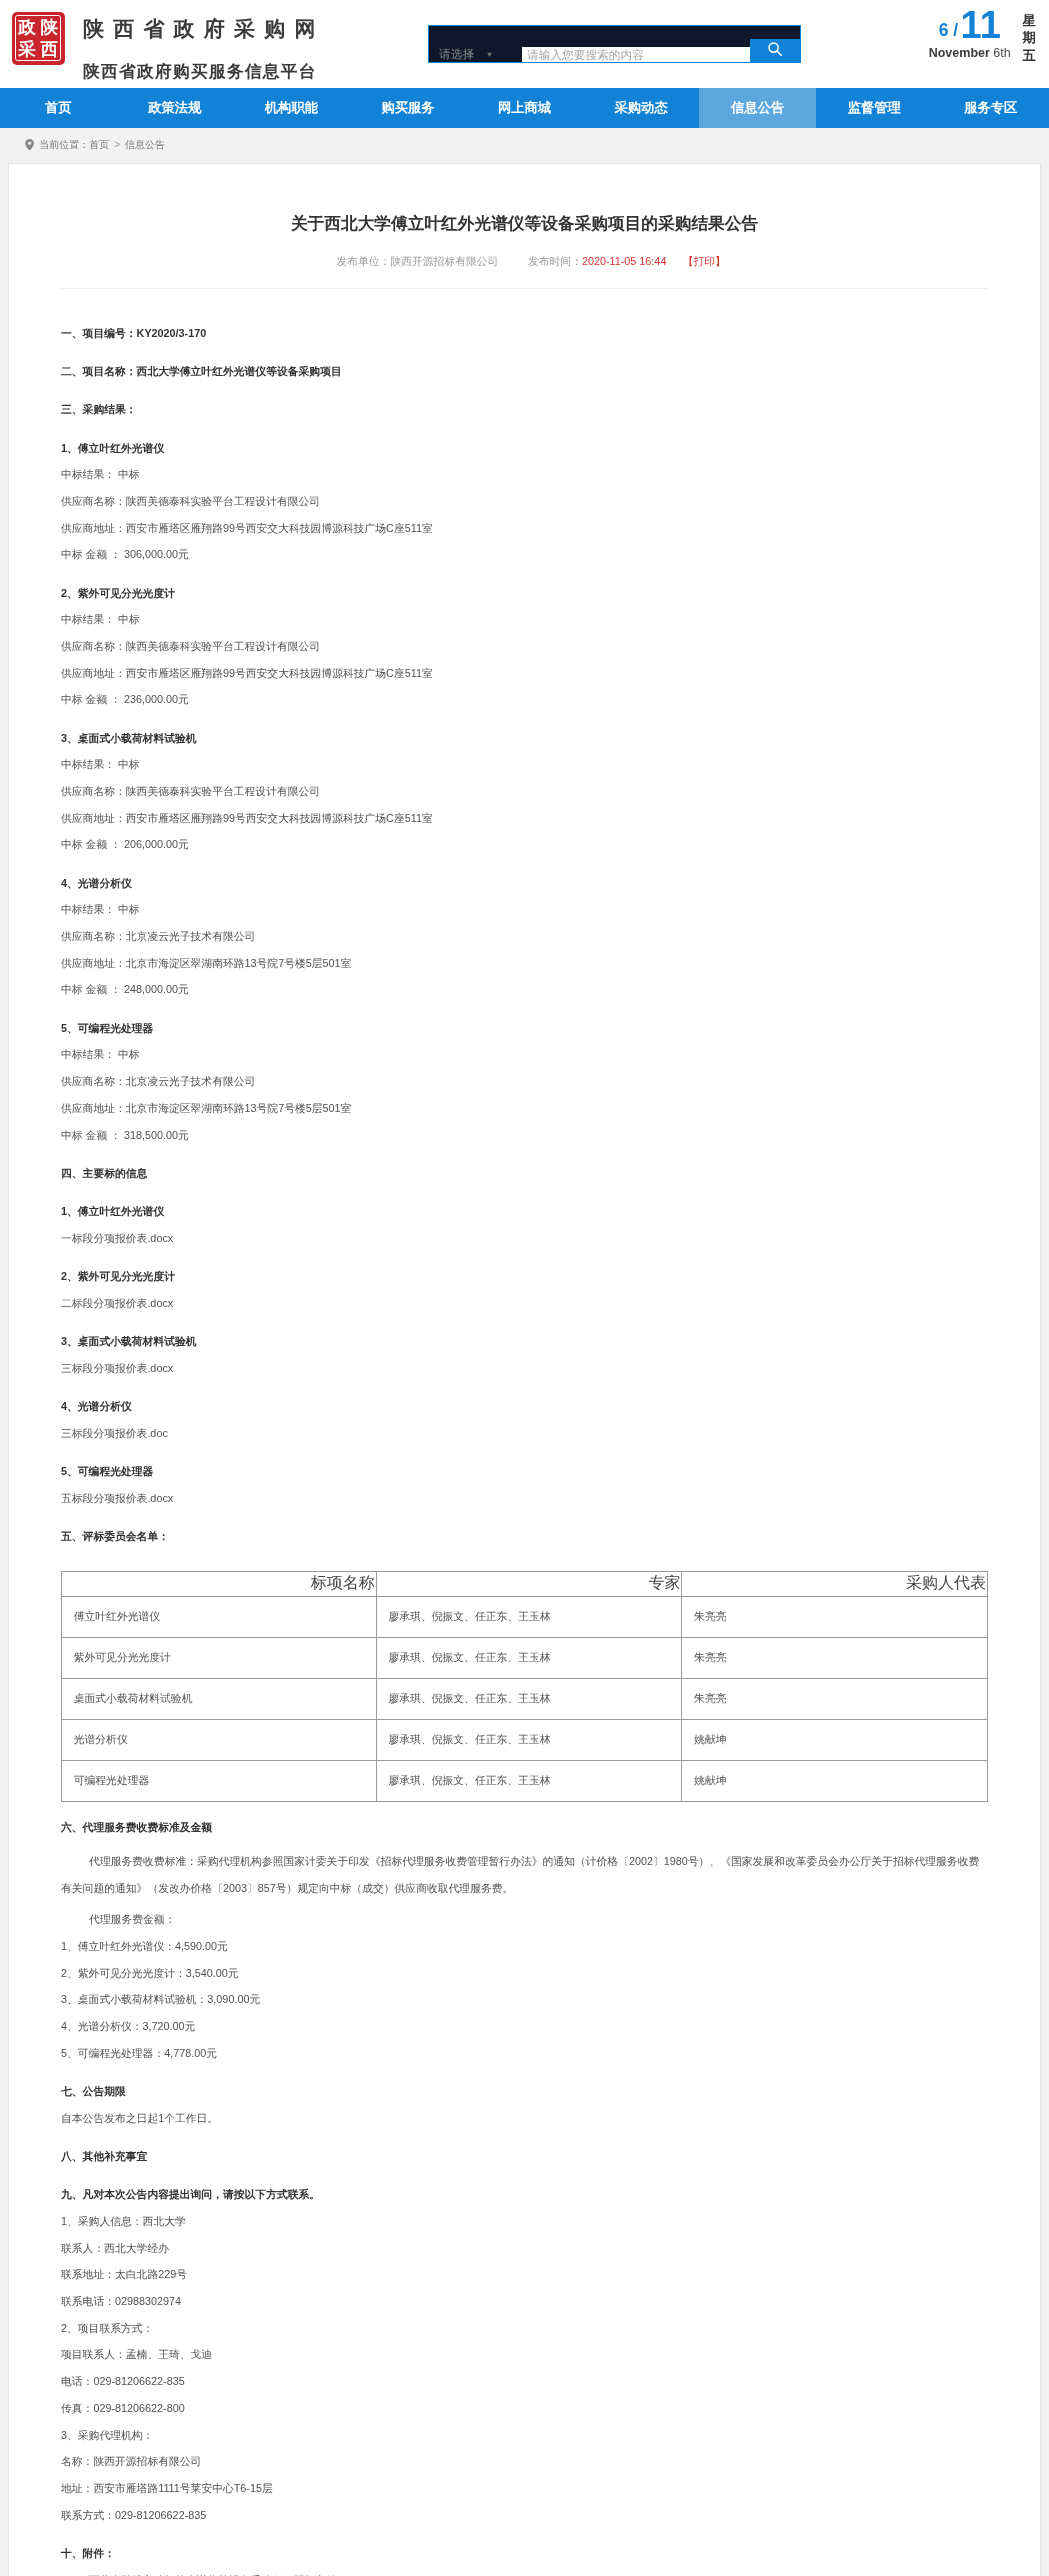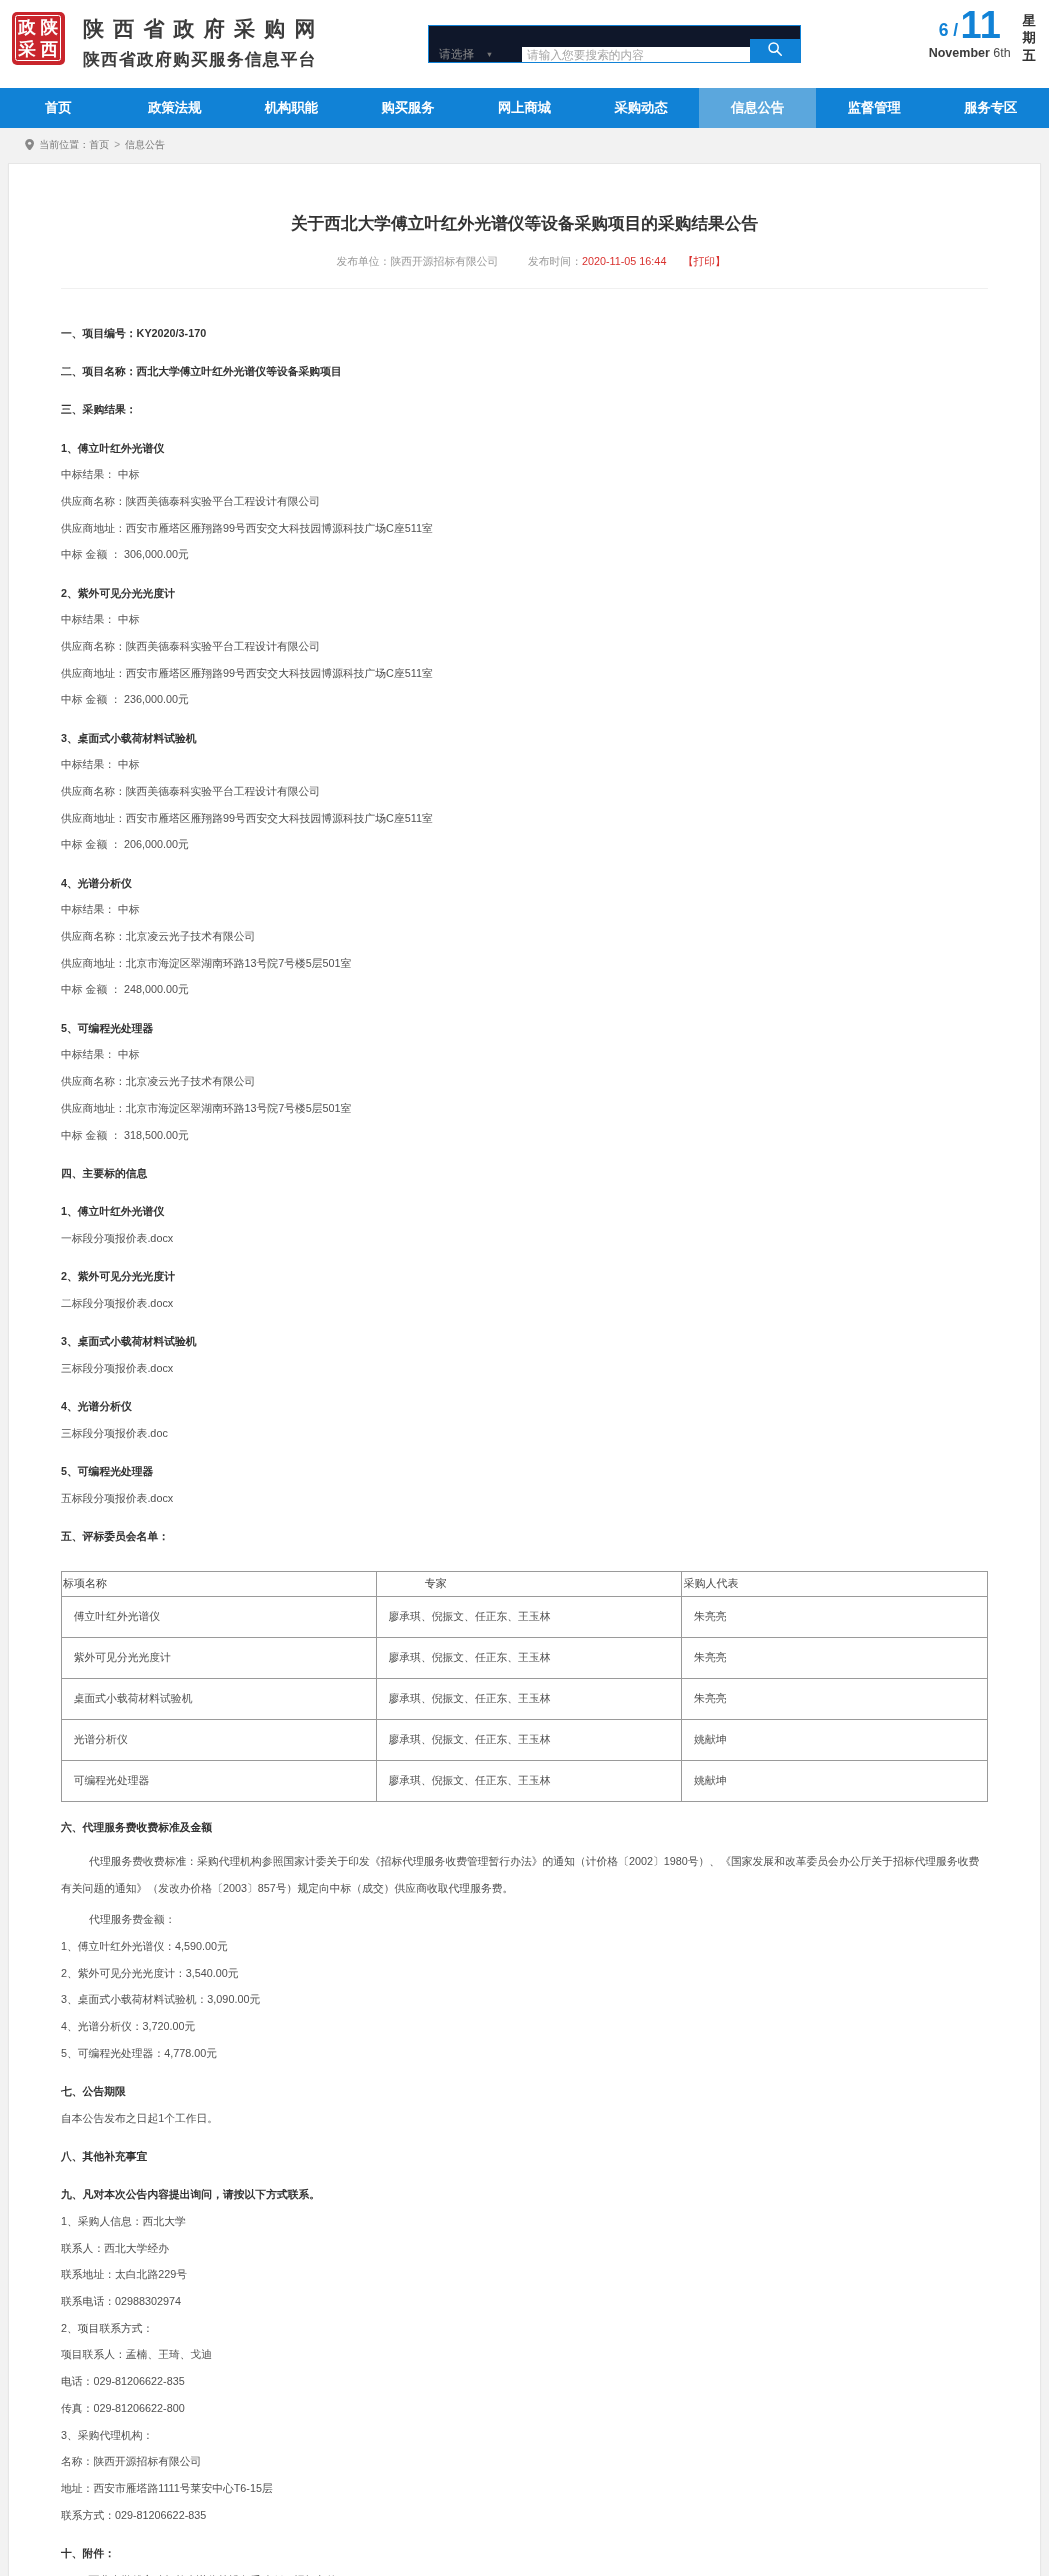--- a/index.html
+++ b/index.html
@@ -11,21 +11,21 @@
   }
   
   .top-header { height:88px; background:#fff; position:relative; }
   .logo { position:absolute; left:11.7px; top:11.7px; width:53px; height:53px;
     background:#c9252c; border-radius:5px; padding:3.3px; }
   .logo-inner { width:100%; height:100%; border:1.7px solid #fff; border-radius:2.5px;
     display:grid; grid-template-columns:1fr 1fr; align-items:center; justify-items:center; }
   .logo-inner span { color:#fff; font-weight:bold; font-size:17.5px; line-height:20px; }
   .brand { position:absolute; left:83px; top:15px; }
   .brand-title { font-size:21px; font-weight:bold; color:#3b3b3b; letter-spacing:9.2px; white-space:nowrap; }
-  .brand-sub { font-size:16.7px; font-weight:bold; color:#3b3b3b; letter-spacing:1.3px; margin-top:5px; white-space:nowrap; }
+  .brand-sub { font-size:16.7px; font-weight:bold; color:#3b3b3b; letter-spacing:1.3px; margin-top:17px; white-space:nowrap; }
   .search-bar { position:absolute; left:428px; top:25px; width:373px; height:38px;
     border:1.7px solid #1182d6; background:#0f172a; display:flex; align-items:flex-end; }
   .search-select { width:93px; display:flex; align-items:center; padding-left:10px;
     color:#8a8a8a; font-size:11.7px; cursor:pointer; }
   .search-select .arrow { font-size:7.5px; color:#777; margin-left:11.7px; }
   .search-input { flex:1; border:none; outline:none; font-size:11.7px; color:#555; padding-left:5px; }
   .search-input::placeholder { color:#a5a5a5; }
   .search-btn { width:50px; background:#1182d6; border:none; cursor:pointer;
     display:flex; align-items:center; justify-content:center; }
   .date-block { position:absolute; right:13.3px; top:8.3px; display:flex; }
@@ -62,21 +62,21 @@
   .content { margin-top:32px; font-size:10.8px; color:#4f4f4f; }
   .content p { margin:0; line-height:25px; }
   .content p.h { font-weight:bold; color:#333; margin-top:13.3px; }
   .content p.item { font-weight:bold; color:#333; margin-top:13.3px; }
   .content p.line { margin-top:1.7px; }
   .content p.para { margin-top:8.3px; line-height:27px; text-indent:2.6em; }
   .content p.ind { margin-top:5px; text-indent:2.6em; }
   .content a.file { color:#4f4f4f; text-decoration:none; cursor:pointer; }
   table.committee { width:100%; border-collapse:collapse; margin-top:21.7px; }
   table.committee th { border:0.8px solid #9a9a9a; font-weight:normal; color:#444;
-    font-size:11px; height:25px; text-align:left; }
+    font-size:16px; height:25px; text-align:right; }
   table.committee td { border:0.8px solid #9a9a9a; color:#4f4f4f; font-size:10.8px;
     height:41px; padding-left:11.7px; text-align:left; }
   .col1 { width:34%; } .col2 { width:33%;padding-left:48px; } .col3 { width:33%; }
 </style>
 </head>
 <body>
 
 <div class="top-header">
   <div class="logo">
     <div class="logo-inner">

